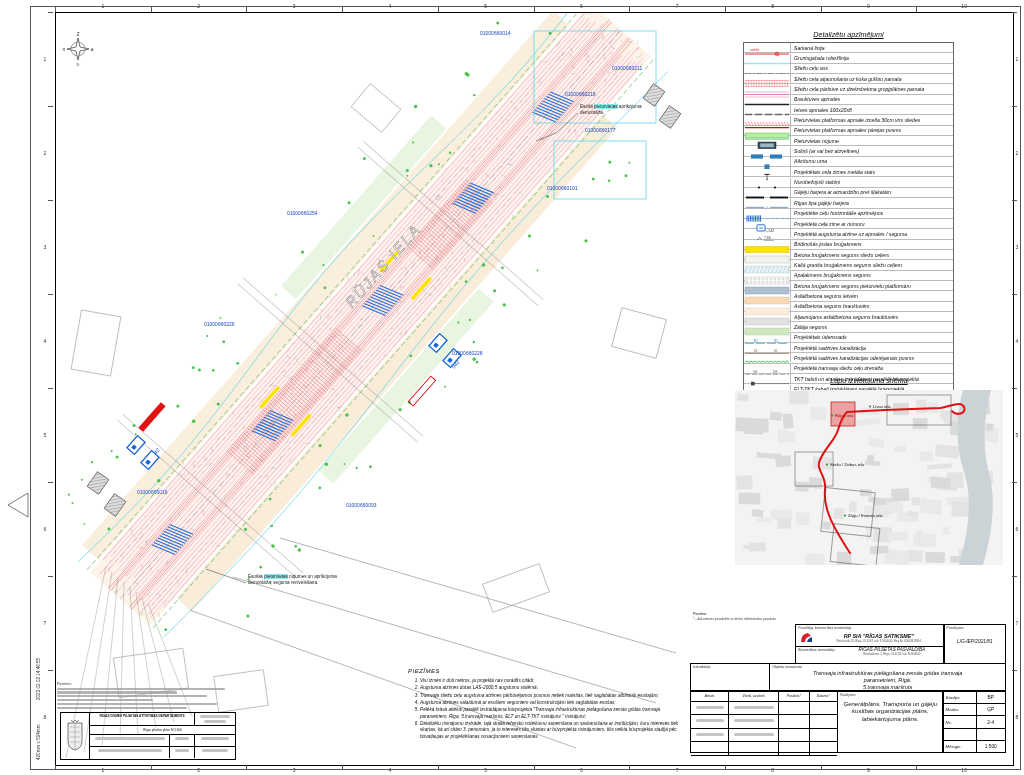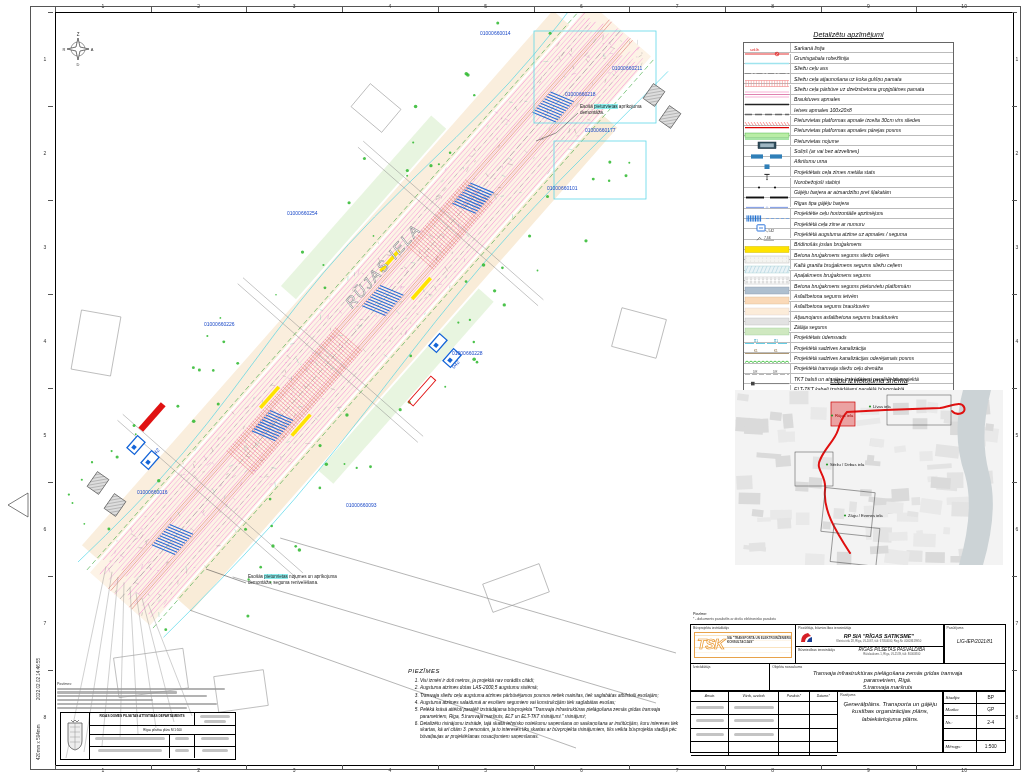--- a/index.html
+++ b/index.html
@@ -1200,27 +1200,20 @@
       <li>Augstuma atzīmes salaidumā ar esošiem segumiem vai konstrukcijām tiek saglabātas esošas;</li>
       <li>Pelēkā krāsā attēloti paralēli izstrādājama būvprojekta "Tramvaja infrastruktūras pielāgošana zemās grīdas tramvaja parametriem, Rīga, 5.tramvaja maršruts, ELT un ELT-TKT risinājumi." risinājumi;</li>
       <li>Detalizētu risinājumu izstrāde, tajā skaitā tehnisko noteikumu saņemšana un saskaņošana ar institūcijām, kuru intereses tiek skartas, kā arī citām 3. personām, ja to intereses tiks skartas ar būvprojekta risinājumiem, tiks veikta būvprojekta stadijā pēc būvatļaujas ar projektēšanas nosacījumiem saņemšanas.</li>
     </ol>
 </div>
 
 <div class="abs" id="tb">
   <div style="position:absolute;left:3px;top:0;font-size:3.6px;">Piezīme:</div>
   <div style="position:absolute;left:3px;top:5px;font-size:3.4px;color:#444;">* - dokuments parakstīts ar drošu elektronisko parakstu</div>
 
-  <div class="cell" style="left:0;top:12px;width:106px;height:40px;">
-    <div class="clabel">Būvprojekta izstrādātājs</div>
-    <div class="tsk-box">
-      <span class="tsk-letters">TSK</span>
-      <div class="tsk-name">SIA "TRANSPORTA UN ELEKTROINŽENIERU KONSULTĀCIJAS"</div>
-    </div>
-  </div>
   <div class="cell" style="left:105.3px;top:12px;width:149px;height:40px;">
     <div class="clabel">Pasūtītājs, būvniecības ierosinātājs</div>
     <div style="display:flex;align-items:center;gap:3px;padding:0 3px;">
       <svg width="15" height="13" viewBox="0 0 15 13">
         <path d="M2,11 Q2,3 9,2 L12,5 Q6,6 6,11 Z" fill="#d61f26"></path>
         <path d="M8,11 Q9,7 13,6 L13,11 Z" fill="#1b3f94"></path>
       </svg>
       <div style="flex:1;text-align:center;">
         <div style="font-size:5.4px;font-style:italic;font-weight:bold;">RP SIA "RĪGAS SATIKSME"</div>
         <div style="font-size:2.8px;color:#555;">Kleistu iela 28, Rīga, LV-1067, tālr. 67054000, Reģ.Nr. 40003619950</div>

